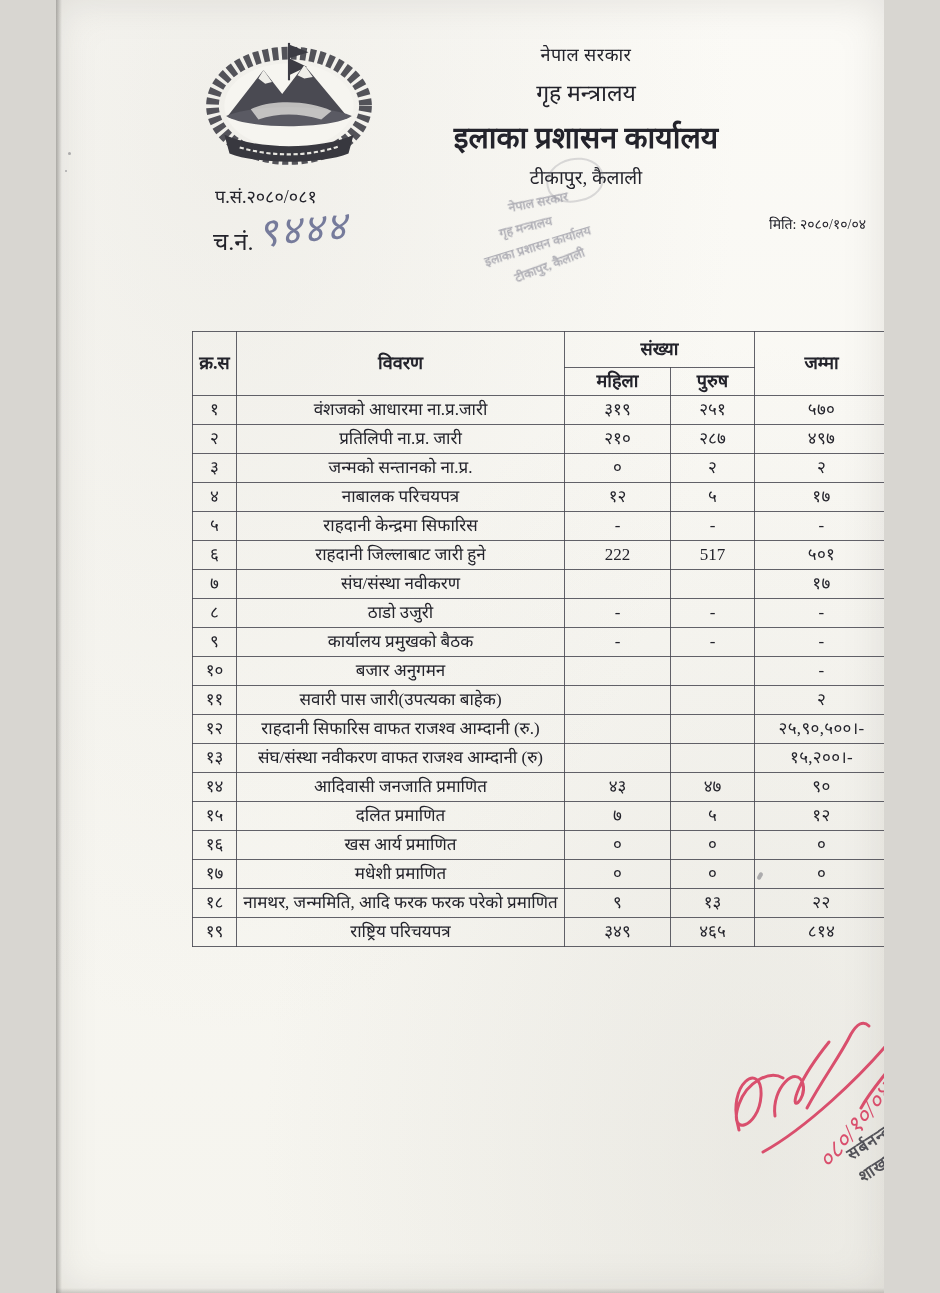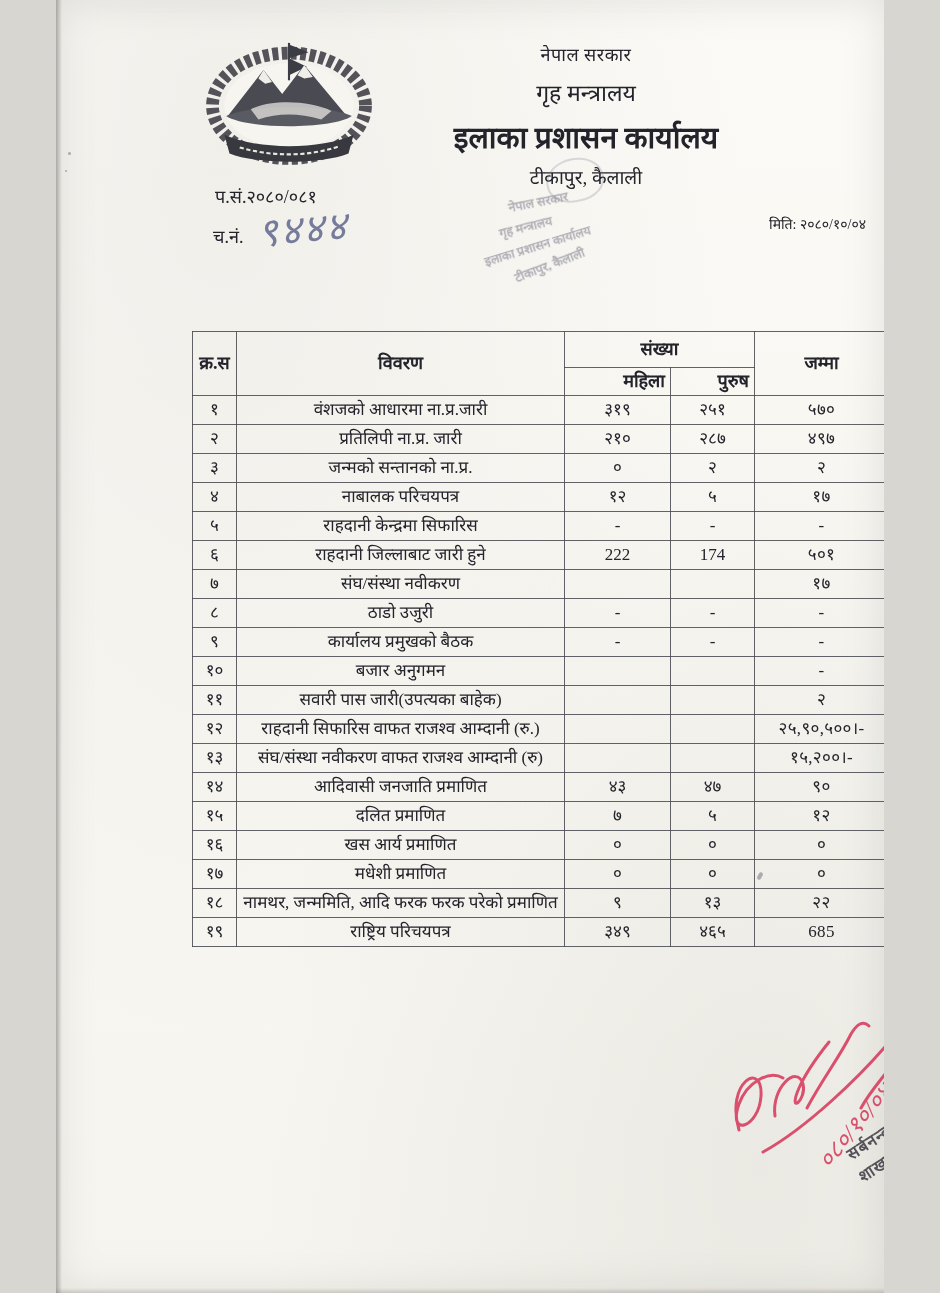--- a/index.html
+++ b/index.html
@@ -23,21 +23,21 @@
   .emblem { position:absolute; left:148px; top:30px; width:170px; height:138px; }
 
   
   .letterhead { position:absolute; left:320px; top:42px; width:420px; text-align:center; }
   .lh-govt     { font-size:18px; letter-spacing:.5px; }
   .lh-ministry { font-size:23px; margin-top:10px; }
   .lh-office   { font-size:30px; font-weight:bold; margin-top:8px; }
   .lh-location { font-size:19px; margin-top:7px; }
 
   .ref-patra { position:absolute; left:159px; top:184px; font-size:18px; }
-  .ref-chalani { position:absolute; left:157px; top:224px; font-size:18px; }
+  .ref-chalani { position:absolute; left:157px; top:224px; font-size:24px; }
   .hand-number { position:absolute; left:201px; top:200px; font-size:40px; font-style:italic;
     color:#767b9b; transform:rotate(-5deg); letter-spacing:2px; font-weight:normal; }
   .ref-date { position:absolute; left:713px; top:214px; font-size:14px; }
 
   
   .center-stamp { position:absolute; left:416px; top:188px; width:215px;
     transform:rotate(-17deg); color:#80808f; opacity:.6; font-size:12.5px; font-weight:bold;
     line-height:1.45; filter:blur(.3px); }
   .center-stamp .s1 { margin-left:44px; transform:rotate(6deg); }
   .center-stamp .s2 { margin-left:28px; transform:rotate(3deg); }
@@ -51,21 +51,21 @@
     padding-bottom:3px; border-bottom:2px solid #2c2c34; letter-spacing:.2px; }
 
   
   table.report { position:absolute; left:136px; top:331px; width:781px;
     border-collapse:collapse; table-layout:fixed; }
   table.report th, table.report td { border:1.2px solid rgba(70,70,80,.85);
     font-size:17px; text-align:center; vertical-align:middle; padding:2px 5px;
     line-height:1.25; }
   table.report th { font-size:18px; font-weight:bold; }
   tr.hdr1 th { height:36px; }
-  tr.hdr2 th { height:25px;text-align:right; }
+  tr.hdr2 th { height:25px; }
   tbody td { height:29px; }
   td.c-desc { width:328px; }
   td.c-total { letter-spacing:.3px; }
 
   
   .sig-svg { position:absolute; left:655px; top:1012px; width:270px; height:200px; }
   .officer-stamp { position:absolute; left:742px; top:1118px; width:190px;
     transform:rotate(-33deg); color:#3f3f47; font-size:16.5px; font-weight:bold;
     text-align:center; line-height:1.5; letter-spacing:1px; opacity:.88; }
 </style>
@@ -177,21 +177,21 @@
           <td class="c-desc">राहदानी केन्द्रमा सिफारिस</td>
           <td class="c-female">-</td>
           <td class="c-male">-</td>
           <td class="c-total">-</td>
           <td class="c-remarks"></td>
         </tr>
         <tr>
           <td class="c-sn">६</td>
           <td class="c-desc">राहदानी जिल्लाबाट जारी हुने</td>
           <td class="c-female">222</td>
-          <td class="c-male">174</td>
+          <td class="c-male">517</td>
           <td class="c-total">५०१</td>
           <td class="c-remarks"></td>
         </tr>
         <tr>
           <td class="c-sn">७</td>
           <td class="c-desc">संघ/संस्था नवीकरण</td>
           <td class="c-female"></td>
           <td class="c-male"></td>
           <td class="c-total">१७</td>
           <td class="c-remarks"></td>
@@ -282,21 +282,21 @@
           <td class="c-female">९</td>
           <td class="c-male">१३</td>
           <td class="c-total">२२</td>
           <td class="c-remarks"></td>
         </tr>
         <tr>
           <td class="c-sn">१९</td>
           <td class="c-desc">राष्ट्रिय परिचयपत्र</td>
           <td class="c-female">३४९</td>
           <td class="c-male">४६५</td>
-          <td class="c-total">685</td>
+          <td class="c-total">८१४</td>
           <td class="c-remarks"></td>
         </tr>
       </tbody>
   </table>
 
   <svg class="sig-svg" viewBox="0 0 270 200">
     <g fill="none" stroke="#d84263" stroke-width="3" stroke-linecap="round" opacity="0.92">
       <path d="M28 118 C14 70 52 48 50 84 C48 116 16 126 28 92 C36 70 58 58 72 66"></path>
       <path d="M64 104 C60 76 86 52 92 72 C96 88 76 104 88 76 C96 58 110 40 118 30"></path>
       <path d="M96 96 C112 66 128 46 140 22 C146 12 152 8 158 14"></path>

